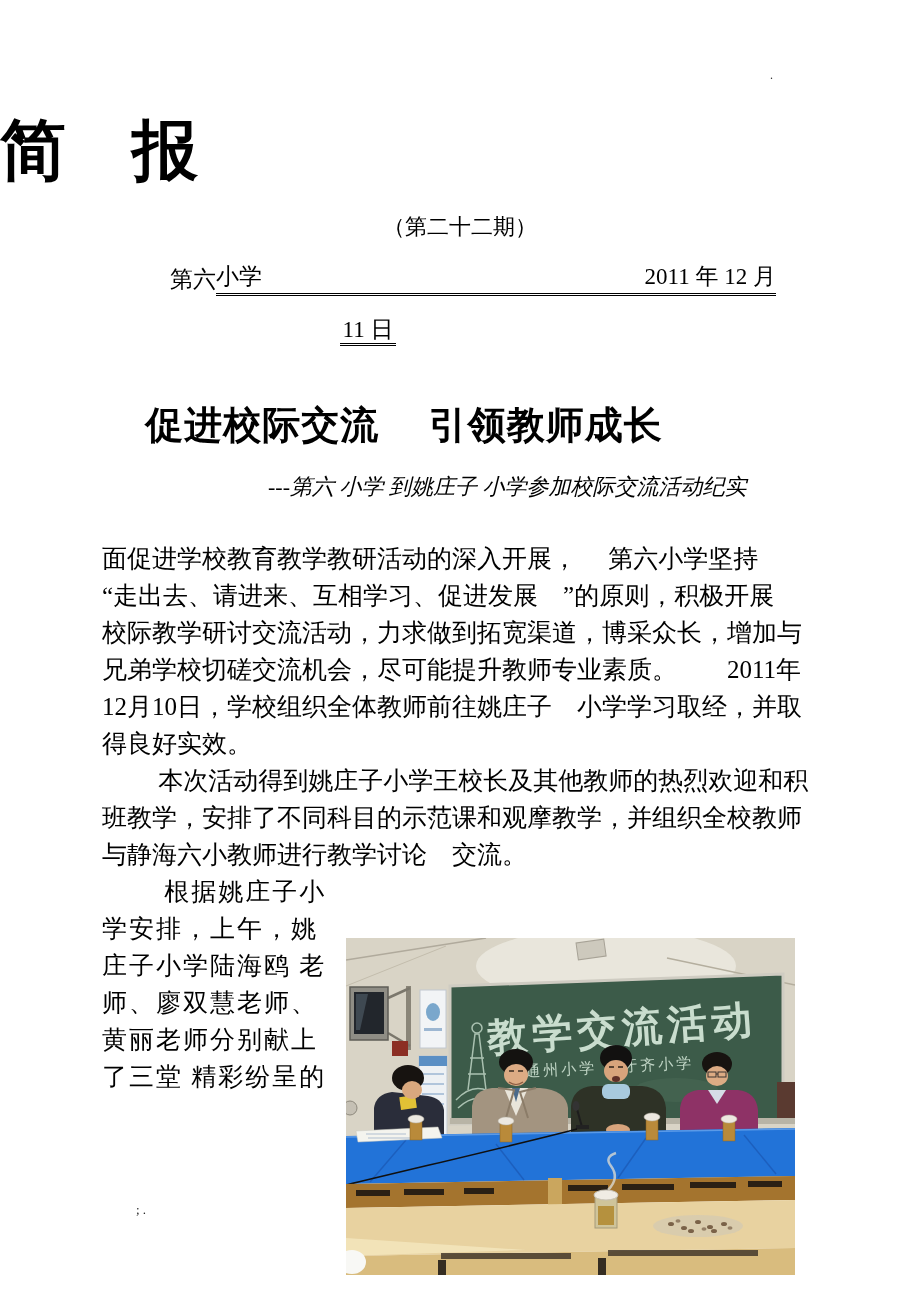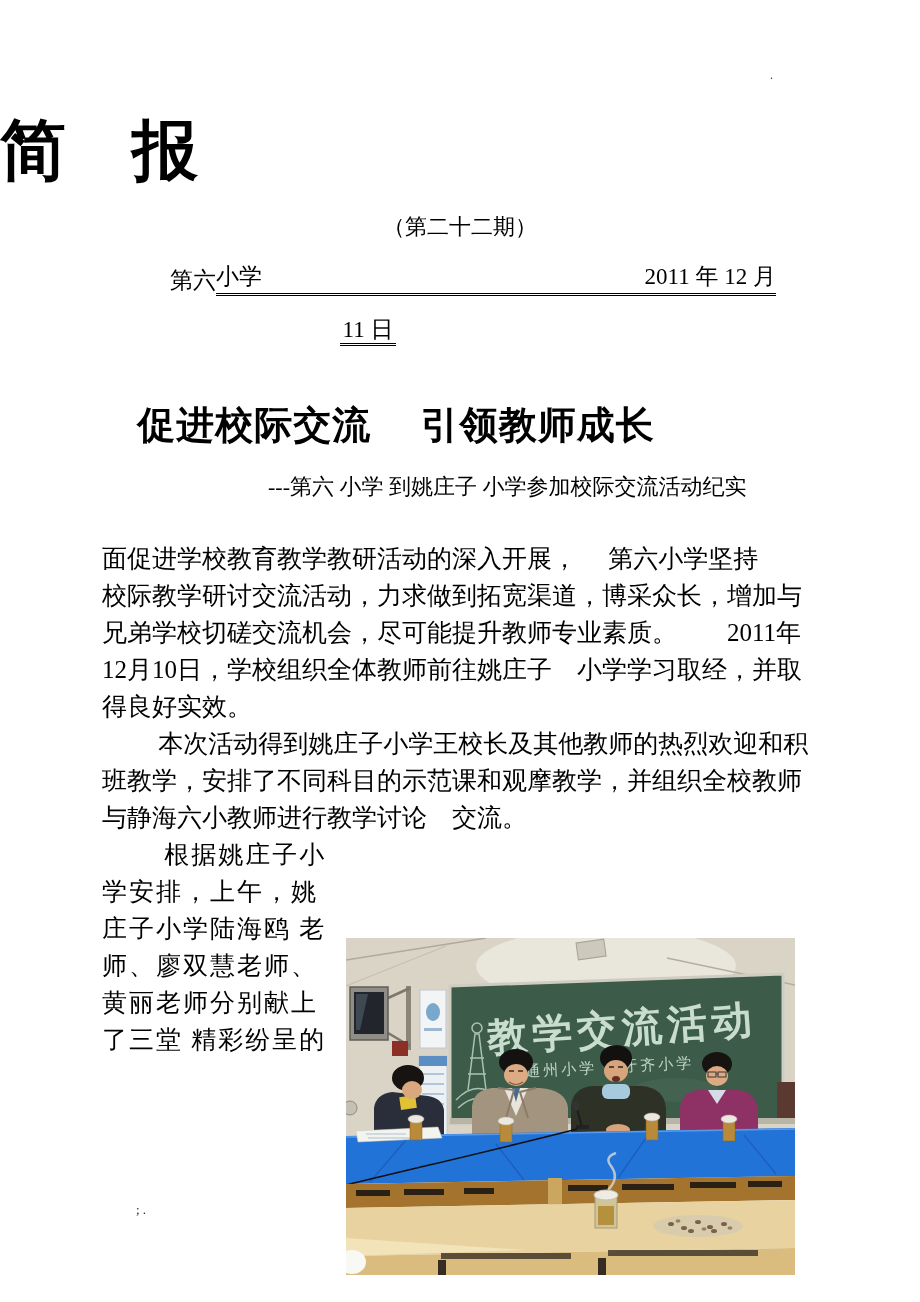--- a/index.html
+++ b/index.html
@@ -14,35 +14,35 @@
     font-size:66px; font-weight:bold; line-height:82px; white-space:pre;
   }
   .masthead-issue {
     position:absolute; top:212px; left:0; width:920px; text-align:center;
     font-size:22px; white-space:pre;
   }
   .info-row {
     position:absolute; top:262px; left:170px; width:606px;
     display:flex; align-items:flex-end; font-size:23px; line-height:30px;
   }
-  .info-row .plain { white-space:pre; }
+  .info-row .plain { white-space:pre;font-family:Liberation Mono, monospace; }
   .uline-zone {
     flex:1; display:flex; justify-content:space-between; align-items:center;
     border-bottom:3px double #000; padding-bottom:1px; white-space:pre;
   }
   .date-row {
     position:absolute; top:314px; left:0; width:736px; text-align:center; font-size:23px;
   }
   .date-row .dbl { border-bottom:3px double #000; padding:0 3px 1px; white-space:pre; }
   .headline {
-    position:absolute; top:400px; left:8px; width:776px; text-align:center;
+    position:absolute; top:400px; left:16px; width:776px; text-align:center;
     font-size:38px; font-weight:bold; white-space:pre; letter-spacing:1px;
   }
   .subhead {
-    position:absolute; top:472px; left:268px; font-size:22px; white-space:pre;
+    position:absolute; top:472px; left:268px; font-size:22px; white-space:pre;font-style:italic;
   }
   .bodytext {
     position:absolute; top:540px; left:102px; font-size:25px; line-height:37px;
   }
   .bodytext .line { white-space:pre; height:37px; }
   .bodytext .narrow { letter-spacing:2px; }
   .photo-wrap { position:absolute; left:346px; top:938px; width:449px; height:337px; }
   .photo-wrap svg { display:block; }
   .footer-mark { position:absolute; left:136px; top:1202px; font-size:13px; color:#222; white-space:pre; }
 </style>
@@ -66,20 +66,21 @@
 
   <div class="date-row">
     <span class="dbl">11 日</span>
   </div>
 
   <div class="headline">促进校际交流　 引领教师成长</div>
   <div class="subhead">---第六 小学 到姚庄子 小学参加校际交流活动纪实</div>
 
   <div class="bodytext">
     <div class="line">面促进学校教育教学教研活动的深入开展，　 第六小学坚持</div>
+    <div class="line">“走出去、请进来、互相学习、促进发展　”的原则，积极开展</div>
     <div class="line">校际教学研讨交流活动，力求做到拓宽渠道，博采众长，增加与</div>
     <div class="line">兄弟学校切磋交流机会，尽可能提升教师专业素质。　　2011年</div>
     <div class="line">12月10日，学校组织全体教师前往姚庄子　小学学习取经，并取</div>
     <div class="line">得良好实效。</div>
     <div class="line">　　 本次活动得到姚庄子小学王校长及其他教师的热烈欢迎和积</div>
     <div class="line">班教学，安排了不同科目的示范课和观摩教学，并组织全校教师</div>
     <div class="line">与静海六小教师进行教学讨论　交流。</div>
     <div class="line narrow">　　 根据姚庄子小</div>
     <div class="line narrow">学安排，上午，姚</div>
     <div class="line narrow">庄子小学陆海鸥 老</div>

